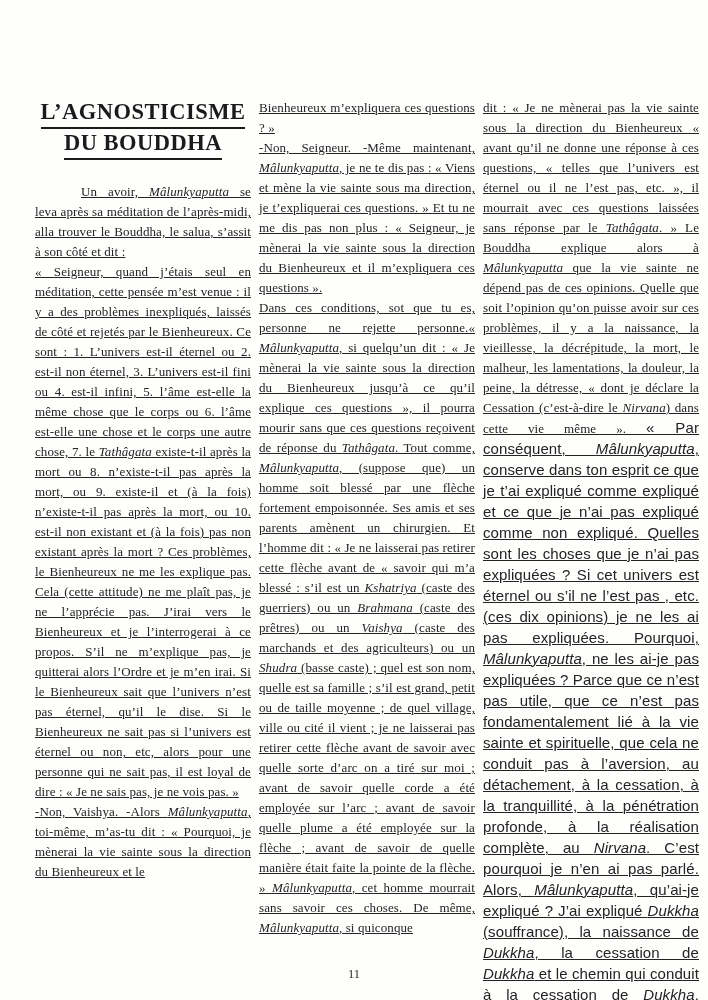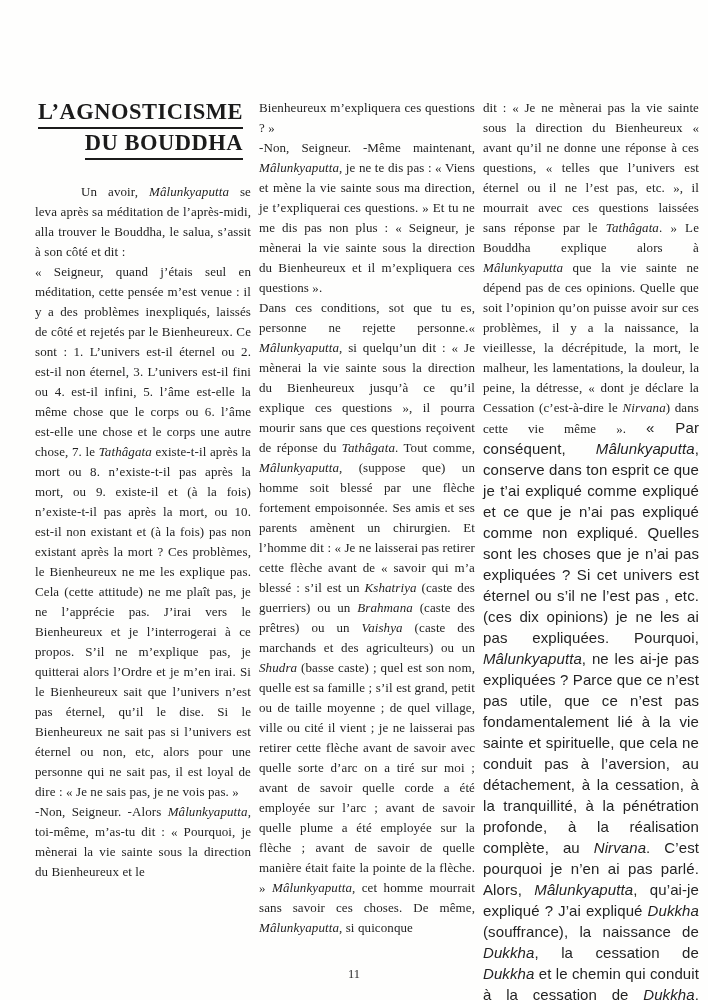--- a/index.html
+++ b/index.html
@@ -27,27 +27,28 @@
   .column {
     width: 216px;
     flex: 0 0 216px;
     text-align: justify;
     font-size: 13px;
     line-height: 20px;
     letter-spacing: 0.1px;
   }
   .column p {
     margin: 0;
+    text-decoration: underline;
   }
   .column p.indent {
     text-indent: 46px;
   }
   .title-block {
-    text-align: right;
-    margin: 0 8px 22px 0;
+    text-align: center;
+    margin: 0 0 22px 0;
     line-height: 28px;
   }
   .title-line {
     display: inline-block;
     font-weight: bold;
     font-size: 22.5px;
     letter-spacing: 0.5px;
     border-bottom: 2px solid #1b1b1b;
     padding-bottom: 1px;
     color: #1b1b1b;
@@ -79,21 +80,21 @@
   <div class="content">
 
     <div class="column">
       <div class="title-block">
         <span class="title-line">L’AGNOSTICISME</span><br>
         <span class="title-line">DU BOUDDHA</span>
       </div>
       <div>
           <p class="indent"><span>Un avoir, </span><i>Mâlunkyaputta</i><span> se leva après sa méditation de l’après-midi, alla trouver le Bouddha, le salua, s’assit à son côté et dit :</span></p>
           <p><span>« Seigneur, quand j’étais seul en méditation, cette pensée m’est venue : il y a des problèmes inexpliqués, laissés de côté et rejetés par le Bienheureux. Ce sont : 1. L’univers est-il éternel ou 2. est-il non éternel, 3. L’univers est-il fini ou 4. est-il infini, 5. l’âme est-elle la même chose que le corps ou 6. l’âme est-elle une chose et le corps une autre chose, 7. le </span><i>Tathâgata</i><span> existe-t-il après la mort ou 8. n’existe-t-il pas après la mort, ou 9. existe-il et (à la fois) n’existe-t-il pas après la mort, ou 10. est-il non existant et (à la fois) pas non existant après la mort ? Ces problèmes, le Bienheureux ne me les explique pas. Cela (cette attitude) ne me plaît pas, je ne l’apprécie pas. J’irai vers le Bienheureux et je l’interrogerai à ce propos. S’il ne m’explique pas, je quitterai alors l’Ordre et je m’en irai. Si le Bienheureux sait que l’univers n’est pas éternel, qu’il le dise. Si le Bienheureux ne sait pas si l’univers est éternel ou non, etc, alors pour une personne qui ne sait pas, il est loyal de dire : « Je ne sais pas, je ne vois pas. »</span></p>
-          <p><span>-Non, Seigneur.  -Alors </span><i>Mâlunkyaputta</i><span>, toi-même, m’as-tu dit : « Pourquoi, je mènerai la vie sainte sous la direction du Bienheureux et le</span></p>
+          <p><span>-Non, Vaishya.  -Alors </span><i>Mâlunkyaputta</i><span>, toi-même, m’as-tu dit : « Pourquoi, je mènerai la vie sainte sous la direction du Bienheureux et le</span></p>
         </div>
     </div>
 
     <div class="column">
       <div>
           <p><span>Bienheureux m’expliquera ces questions ? »</span></p>
           <p><span>-Non, Seigneur. -Même maintenant, </span><i>Mâlunkyaputta</i><span>, je ne te dis pas : « Viens et mène la vie sainte sous ma direction, je t’expliquerai ces questions. » Et tu ne me dis pas non plus : « Seigneur, je mènerai la vie sainte sous la direction du Bienheureux et il m’expliquera ces questions ».</span></p>
           <p><span>Dans ces conditions, sot que tu es, personne ne rejette personne.« </span><i>Mâlunkyaputta</i><span>, si quelqu’un dit : « Je mènerai la vie sainte sous la direction du Bienheureux jusqu’à ce qu’il explique ces questions », il pourra mourir sans que ces questions reçoivent de réponse du </span><i>Tathâgata</i><span>. Tout comme, </span><i>Mâlunkyaputta</i><span>, (suppose que) un homme soit blessé par une flèche fortement empoisonnée. Ses amis et ses parents amènent un chirurgien. Et l’homme dit : « Je ne laisserai pas retirer cette flèche avant de « savoir qui m’a blessé : s’il est un </span><i>Kshatriya</i><span> (caste des guerriers) ou un </span><i>Brahmana</i><span> (caste des prêtres) ou un </span><i>Vaishya</i><span> (caste des marchands et des agriculteurs) ou un </span><i>Shudra</i><span> (basse caste) ; quel est son nom, quelle est sa famille ; s’il est grand, petit ou de taille moyenne ; de quel village, ville ou cité il vient ; je ne laisserai pas retirer cette flèche avant de savoir avec quelle sorte d’arc on a tiré sur moi ; avant de savoir quelle corde a été employée sur l’arc ; avant de savoir quelle plume a été employée sur la flèche ; avant de savoir de quelle manière était faite la pointe de la flèche. » </span><i>Mâlunkyaputta</i><span>, cet homme mourrait sans savoir ces choses. De même, </span><i>Mâlunkyaputta</i><span>, si quiconque</span></p>
         </div>
     </div>

